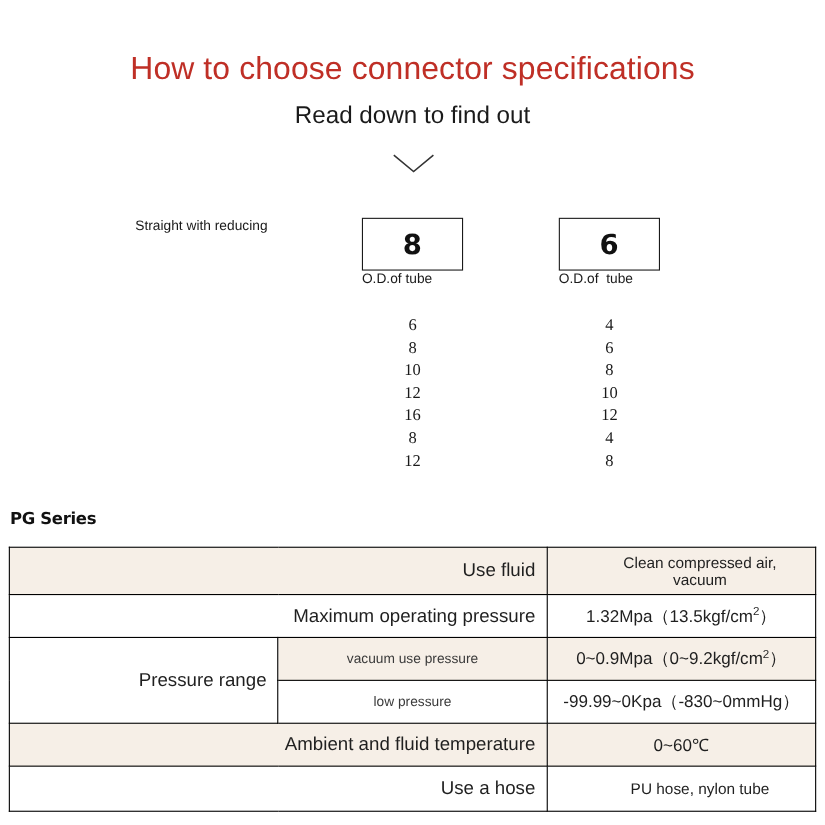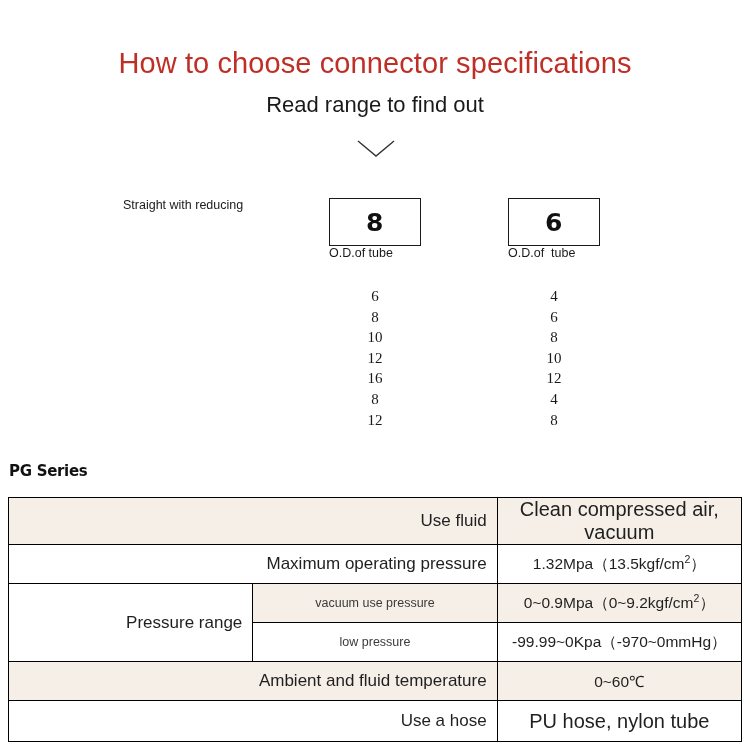--- a/index.html
+++ b/index.html
@@ -117,29 +117,29 @@
     border: 1.3px solid #000000;
     padding: 0 10px;
     font-size: 17px;
     color: #1f1f1f;
     background: #ffffff;
   }
   .spec td.beige { background: #f6efe7; }
   .spec td.lbl   { text-align: right; }
   .spec td.val   { text-align: center; font-size: 15.5px; }
   .spec td.sub   { text-align: center; font-size: 12.5px; color: #3a3a3a; }
-  .spec td.big   { font-size: 20px; }
+  .spec td.big   { font-size: 14px; padding-left: 44px; }
   sup { font-size: .68em; vertical-align: super; line-height: 0; }
 </style>
 </head>
 <body>
 
 <div class="hdr">
   <div class="hdr-title">How to choose connector specifications</div>
-  <div class="hdr-sub">Read range to find out</div>
+  <div class="hdr-sub">Read down to find out</div>
 </div>
 
 <svg class="chevron" viewBox="0 0 40 20" aria-hidden="true">
   <polyline points="2,2 20,17 38,2" fill="none" stroke="#333333" stroke-width="1.4"></polyline>
 </svg>
 
 <div class="sel" id="sel-0">
   <div class="sel-caption">Straight with reducing</div>
 </div>
 
@@ -188,21 +188,21 @@
       <td class="lbl" colspan="2" style="height:38px;">Maximum operating pressure</td>
       <td class="val">1.32Mpa（13.5kgf/cm<sup>2</sup>）</td>
     </tr>
     <tr>
       <td class="lbl" rowspan="2" style="width:207px;">Pressure range</td>
       <td class="sub beige" style="width:148px;height:38px;">vacuum use pressure</td>
       <td class="val beige">0~0.9Mpa（0~9.2kgf/cm<sup>2</sup>）</td>
     </tr>
     <tr>
       <td class="sub" style="height:38px;">low pressure</td>
-      <td class="val">-99.99~0Kpa（-970~0mmHg）</td>
+      <td class="val">-99.99~0Kpa（-830~0mmHg）</td>
     </tr>
     <tr>
       <td class="lbl beige" colspan="2" style="height:38px;">Ambient and fluid temperature</td>
       <td class="val beige">0~60℃</td>
     </tr>
     <tr>
       <td class="lbl" colspan="2" style="height:40px;">Use a hose</td>
       <td class="val big">PU hose, nylon tube</td>
     </tr>
   </tbody>

